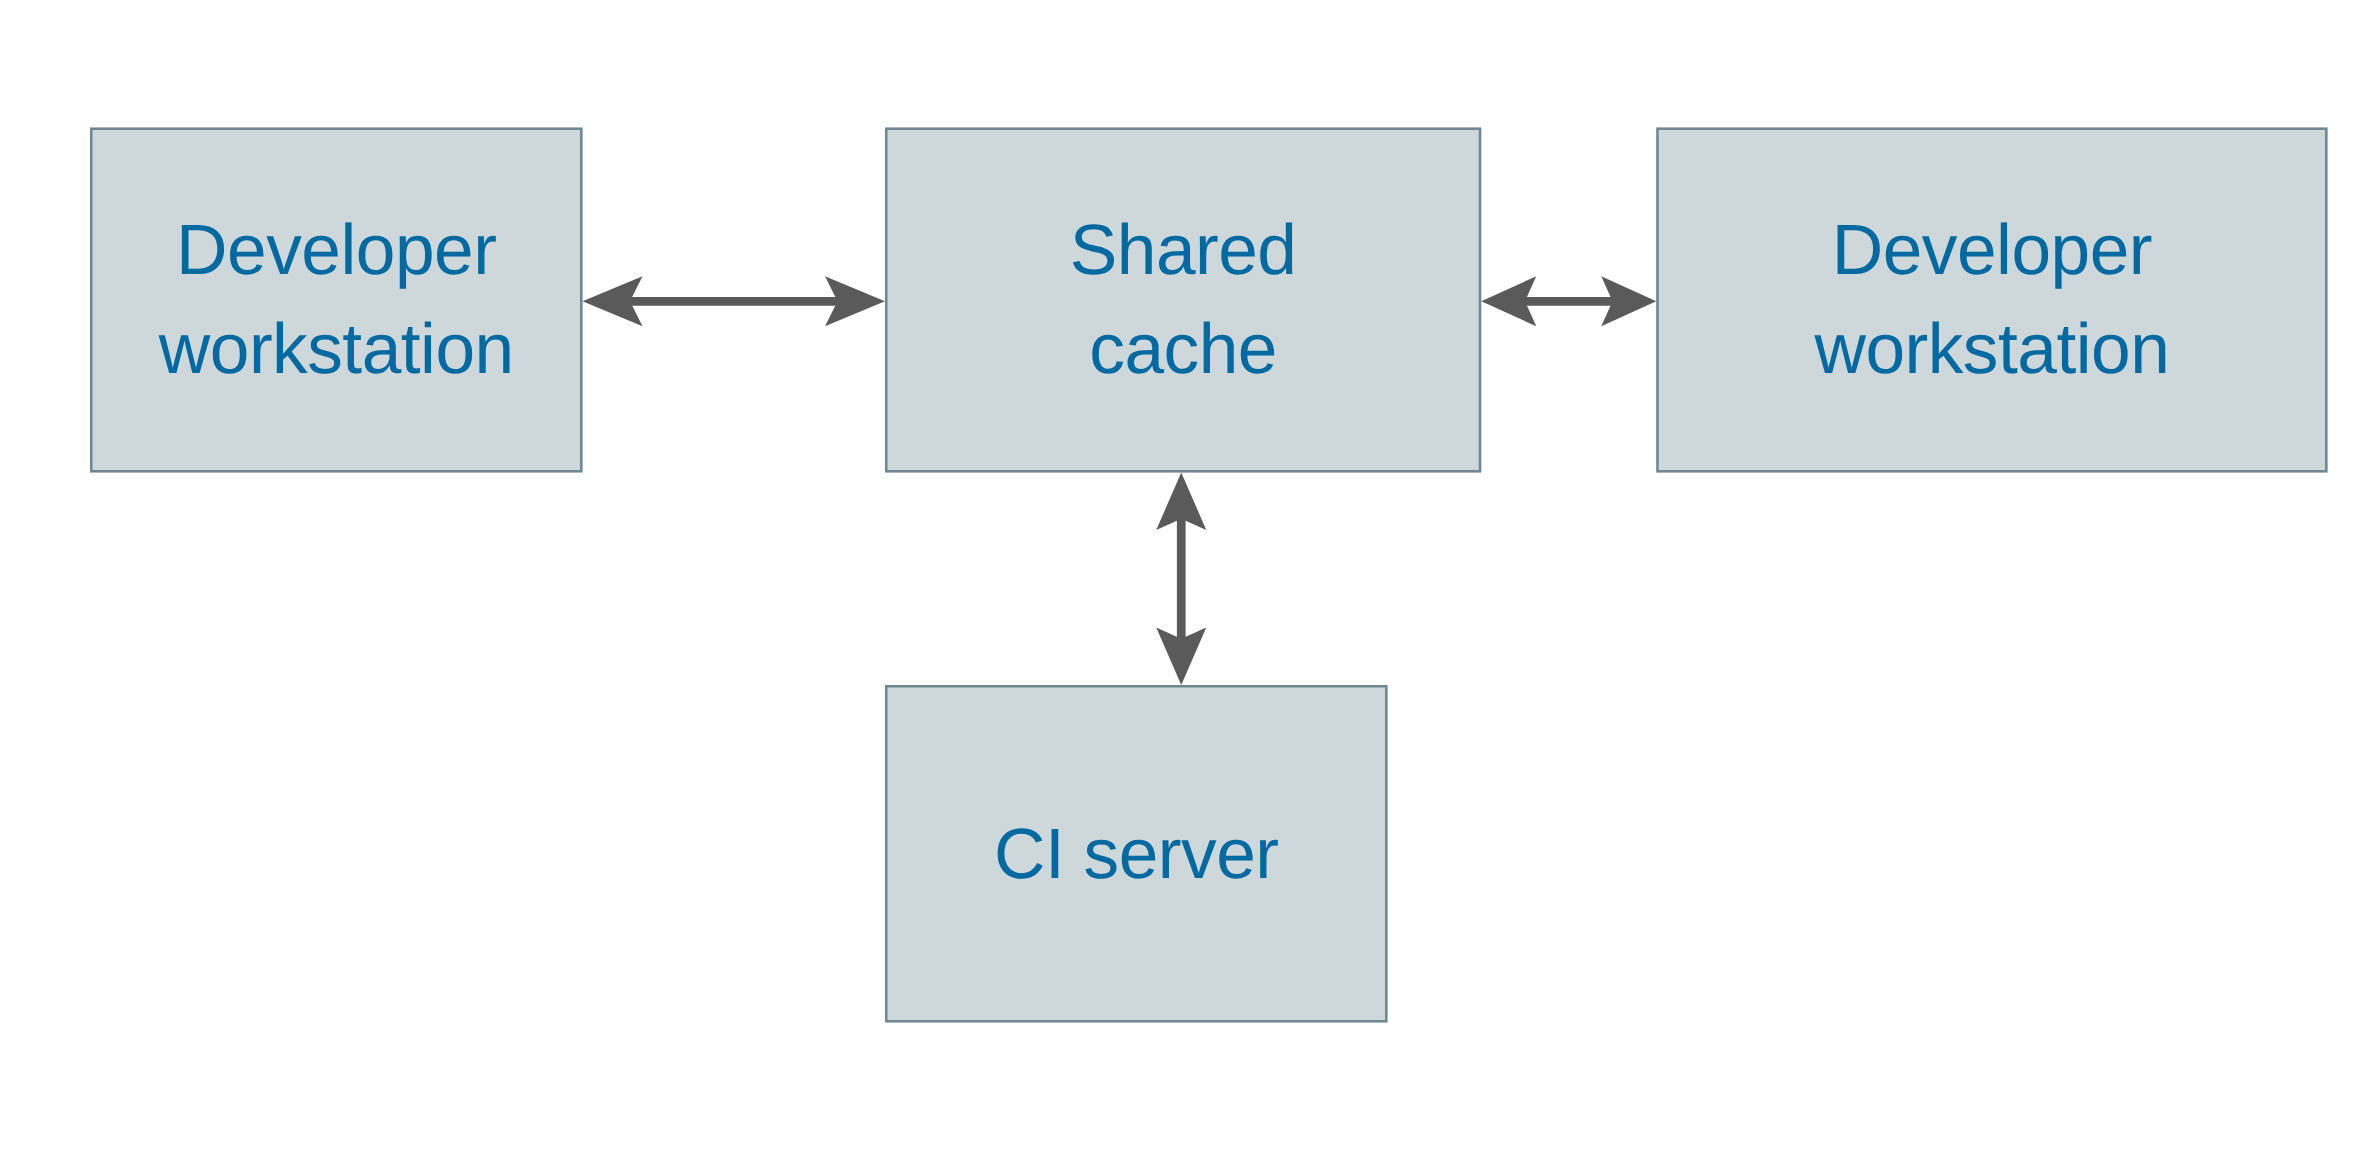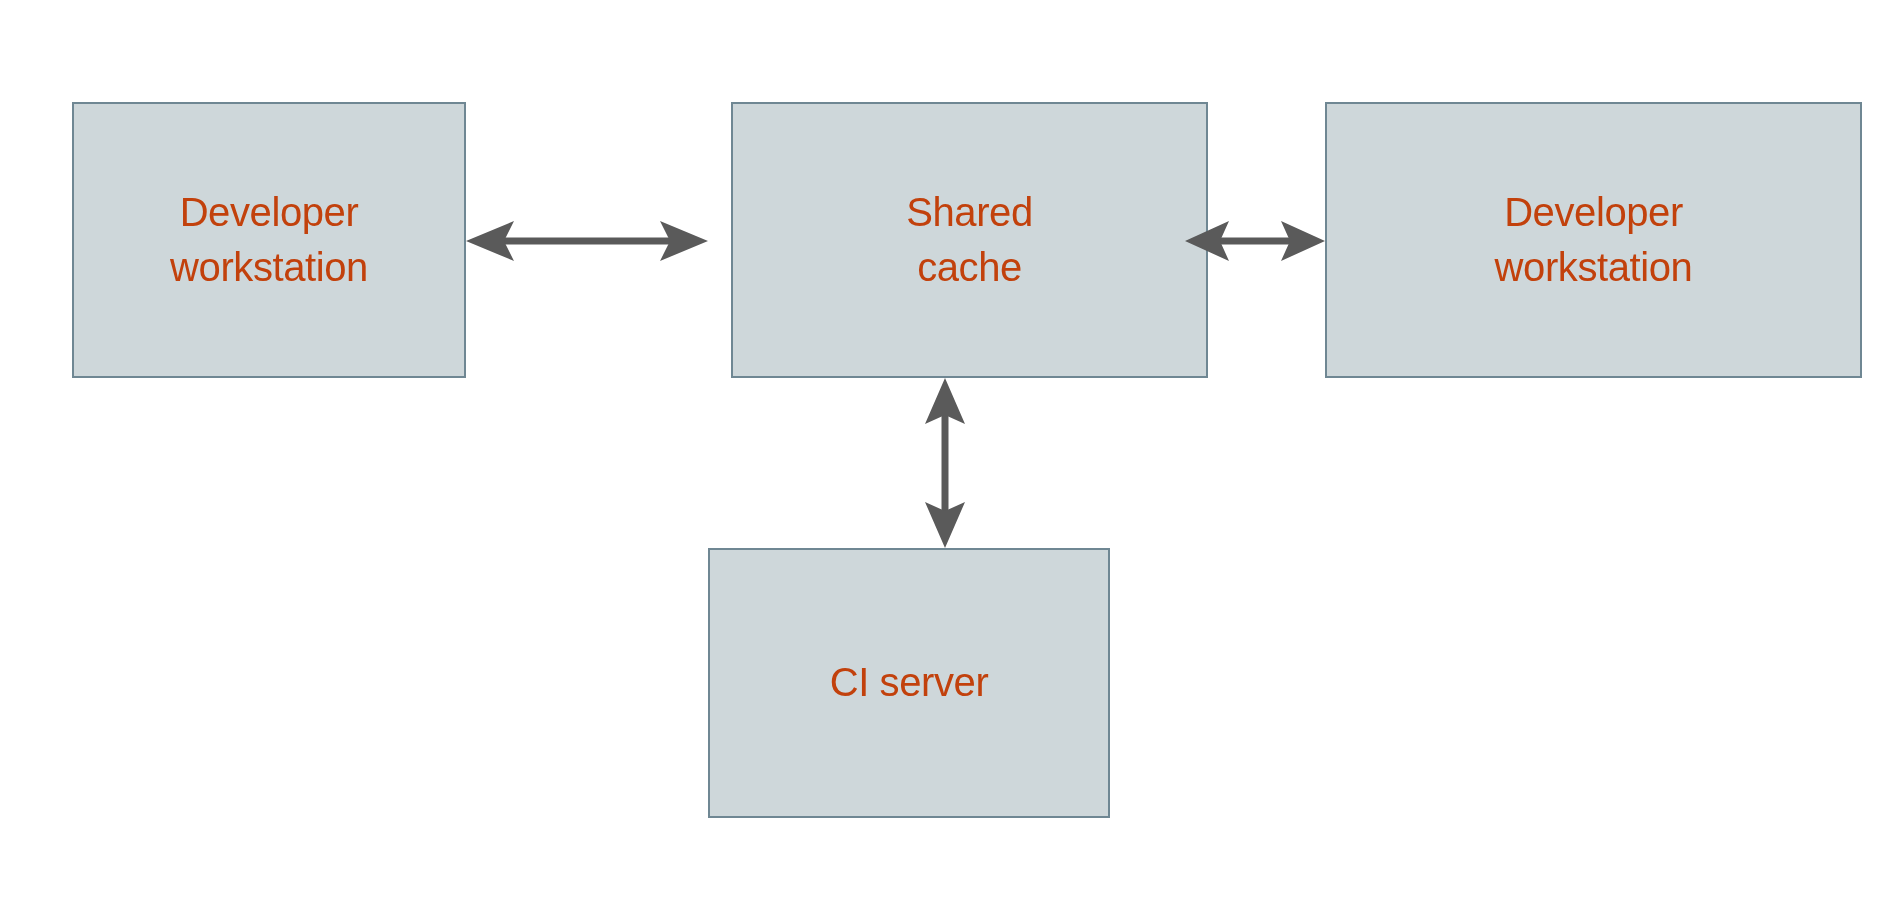--- a/index.html
+++ b/index.html
@@ -23,39 +23,39 @@
     box-sizing: border-box;
     background: #ced7da;
     border: 2px solid #6f8793;
     display: flex;
     align-items: center;
     justify-content: center;
     text-align: center;
   }
   .node-label {
     font-family: "Liberation Sans", sans-serif;
-    font-size: 40px;
+    font-size: 57px;
     line-height: 1.38;
-    color: #c2410c;
+    color: #0369a1;
     letter-spacing: -0.4px;
     white-space: pre-line;
     padding: 0 6px;
   }
   .edge {
     position: absolute;
     pointer-events: none;
   }
   .edge svg {
     display: block;
     overflow: visible;
   }
 
   
   #node-dev-left   { left: 72px;   top: 102px; width: 394px; height: 276px; }
-  #node-cache      { left: 708px;  top: 102px; width: 477px; height: 276px; margin-left: 23px; }
+  #node-cache      { left: 708px;  top: 102px; width: 477px; height: 276px; }
   #node-dev-right  { left: 1325px; top: 102px; width: 537px; height: 276px; }
   #node-ci         { left: 708px;  top: 548px; width: 402px; height: 270px; }
 
   
   #edge-left-cache  { left: 462px;  top: 210px; width: 250px; height: 62px; }
   #edge-cache-right { left: 1181px; top: 210px; width: 148px; height: 62px; }
   #edge-cache-ci    { left: 914px;  top: 374px; width: 62px;  height: 178px; }
 </style>
 </head>
 <body>

